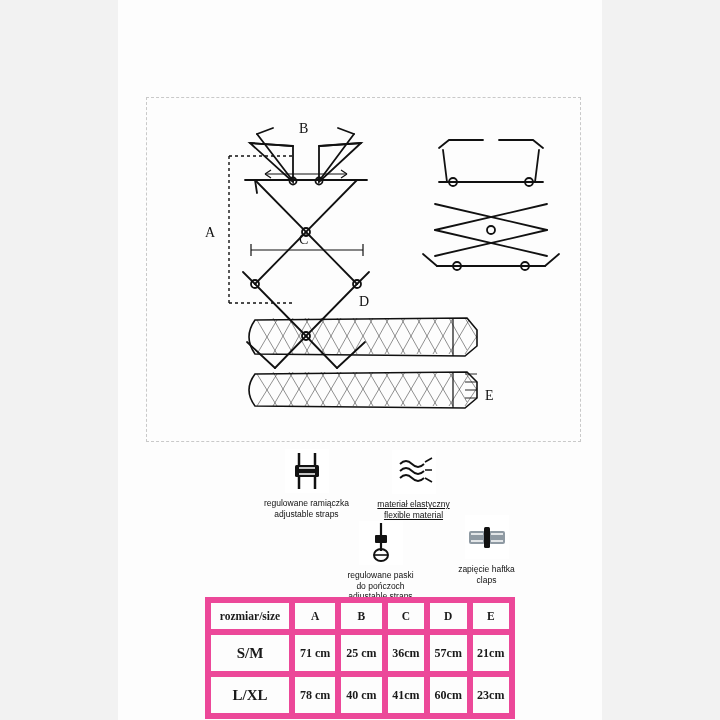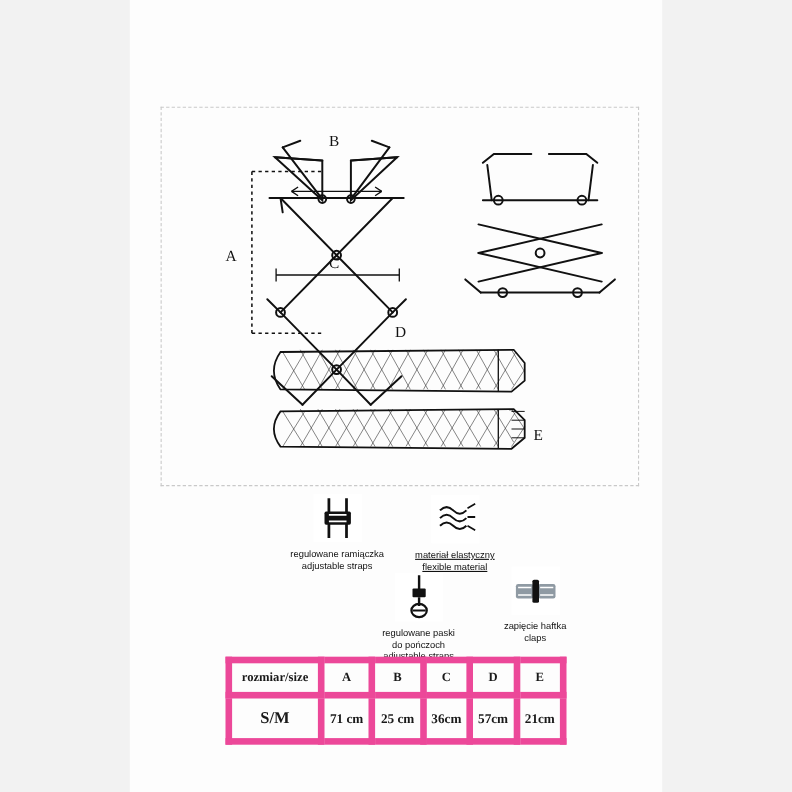--- a/index.html
+++ b/index.html
@@ -301,17 +301,25 @@
       </thead>
       <tbody>
         <tr>
           <td class="first">S/M</td>
           <td>71 cm</td>
           <td>25 cm</td>
           <td>36cm</td>
           <td>57cm</td>
           <td>21cm</td>
         </tr>
+        <tr>
+          <td class="first">L/XL</td>
+          <td>78 cm</td>
+          <td>40 cm</td>
+          <td>41cm</td>
+          <td>60cm</td>
+          <td>23cm</td>
+        </tr>
       </tbody>
     </table>
   </div>
 
 </div>
 
 </body></html>

